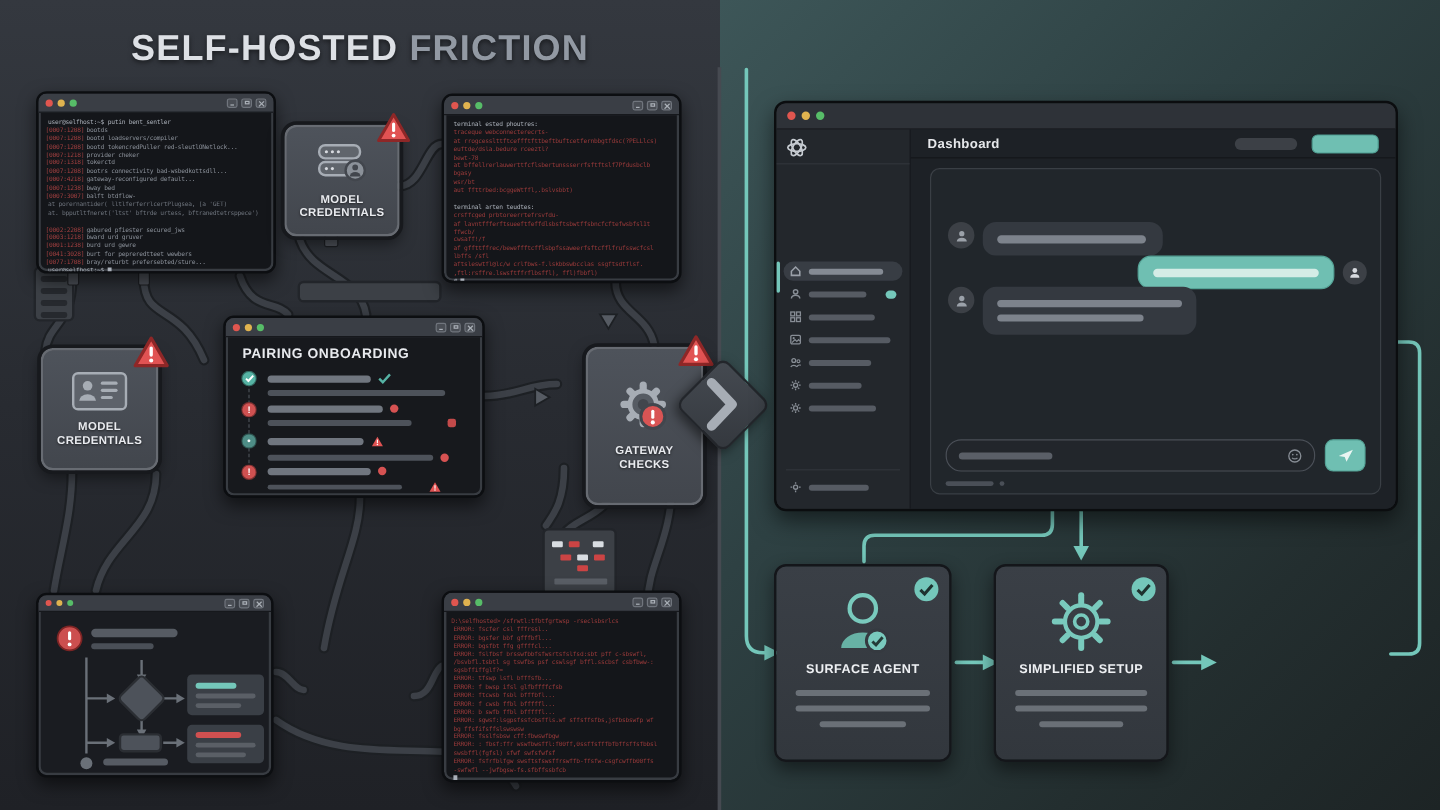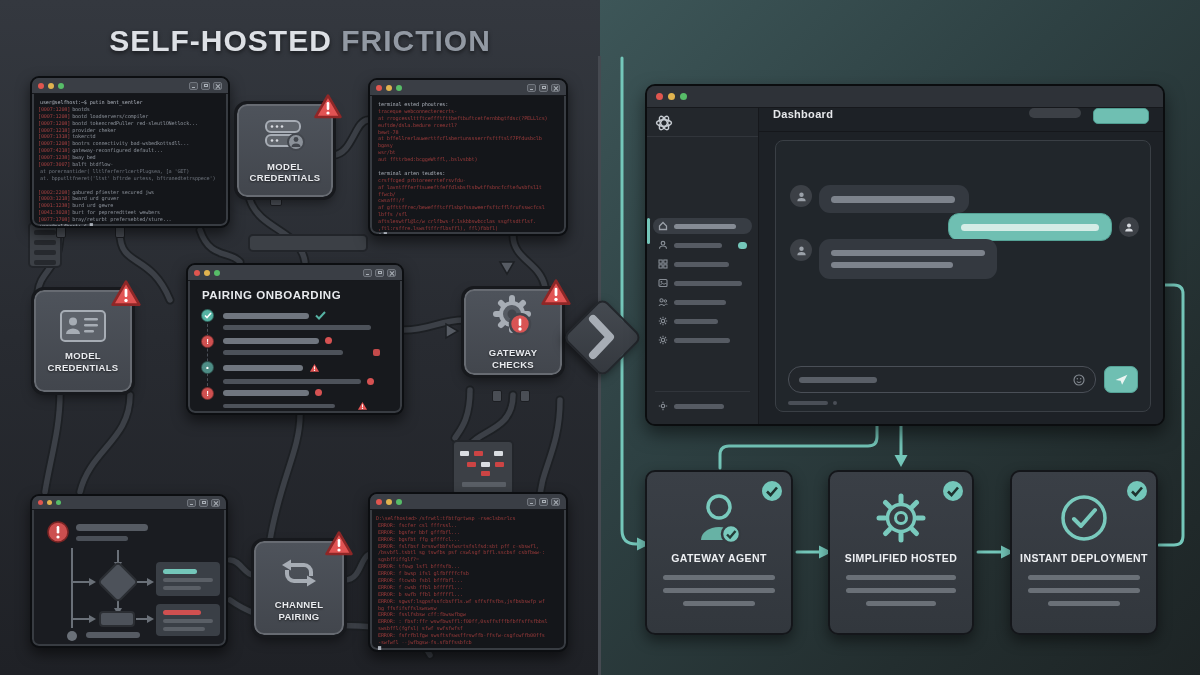--- a/index.html
+++ b/index.html
@@ -75,21 +75,21 @@
   #dashboard { position:absolute; left:645px; top:84px; width:520px; height:342px;
     background:#22262b; border:2px solid #0b0d0f; border-radius:10px;
     box-shadow:0 8px 18px rgba(0,0,0,.5); overflow:hidden; }
   #dash-titlebar { height:22px; background:#2e3238; border-bottom:1px solid #16181c;
     display:flex; align-items:center; padding:0 9px; gap:5px; }
   #dash-titlebar .dot { width:7px; height:7px; }
   #dash-sidebar { position:absolute; left:0; top:22px; width:112px; bottom:0;
     background:#23272c; border-right:1px solid #16181c; }
   #dash-main { position:absolute; left:112px; top:22px; right:0; bottom:0; background:#1d2126; }
   #dash-navrow { height:24px; border-bottom:1px solid #15171b; display:flex;
-    align-items:flex-start; padding:0 14px; }
+    align-items:center; padding:0 14px; }
   #dash-nav-title { font-size:11px; font-weight:700; color:#e6e8eb; letter-spacing:.3px; }
   #dash-nav-pill { margin-left:auto; width:52px; height:10px; border-radius:5px; background:#3c4046; }
   #dash-nav-btn { margin-left:12px; width:56px; height:16px; border-radius:5px;
     background:#6fbfb2; border:1px solid #4f9c90; }
   .sb-item { position:absolute; left:6px; right:6px; height:16px; display:flex;
     align-items:center; gap:6px; padding:0 5px; border-radius:8px; }
   .sb-item.active { background:#383d44; }
   .sb-accent { position:absolute; left:0; width:3px; height:26px; border-radius:2px;
     background:#74c7ba; top:110px; }
   .sb-bar { height:5px; border-radius:2.5px; background:#565b63; }
@@ -405,21 +405,21 @@
       <rect x="25" y="21" width="10" height="2.6" rx="1.3" fill="#a7adb5"></rect>
     </svg>
     <div class="fbox-label" style="width:84px">MODEL CREDENTIALS</div>
     <svg class="warn-tri" width="32" height="29" viewBox="0 0 30 27">
       <path d="M15,2.5 L27.5,24 H2.5 Z" fill="#e15353" stroke="#8e2727" stroke-width="2.5" stroke-linejoin="round"></path>
       <rect x="13.7" y="9" width="2.6" height="8" rx="1.3" fill="#fff"></rect>
         <circle cx="15" cy="20" r="1.6" fill="#fff"></circle>
     </svg>
   </div>
 
-  <div class="fbox" style="left:464px;top:289px;width:98px;height:86px">
+  <div class="fbox" style="left:488px;top:289px;width:98px;height:132px">
     <svg width="50" height="46" viewBox="0 0 50 46">
       <g stroke="#a7adb5" stroke-width="6" stroke-linecap="round">
         <line x1="24" y1="4" x2="24" y2="8"></line>
           <line x1="24" y1="32" x2="24" y2="36"></line>
         <line x1="8" y1="20" x2="12" y2="20"></line>
           <line x1="36" y1="20" x2="40" y2="20"></line>
         <line x1="13" y1="9" x2="16" y2="12"></line>
           <line x1="32" y1="28" x2="35" y2="31"></line>
         <line x1="35" y1="9" x2="32" y2="12"></line>
           <line x1="16" y1="28" x2="13" y2="31"></line>
@@ -431,36 +431,20 @@
         <circle cx="32" cy="35" r="1.7" fill="#fff"></circle>
     </svg>
     <div class="fbox-label" style="width:74px">GATEWAY CHECKS</div>
     <svg class="warn-tri" width="32" height="29" viewBox="0 0 30 27">
       <path d="M15,2.5 L27.5,24 H2.5 Z" fill="#e15353" stroke="#8e2727" stroke-width="2.5" stroke-linejoin="round"></path>
       <rect x="13.7" y="9" width="2.6" height="8" rx="1.3" fill="#fff"></rect>
         <circle cx="15" cy="20" r="1.6" fill="#fff"></circle>
     </svg>
   </div>
 
-  <div class="fbox" style="left:254px;top:541px;width:90px;height:94px">
-    <svg width="44" height="38" viewBox="0 0 44 38">
-      <g stroke="#a7adb5" stroke-width="4" fill="none" stroke-linejoin="round">
-        <path d="M13,11 H27 a7,7 0 0 1 7,7 v4"></path>
-        <path d="M31,27 H17 a7,7 0 0 1 -7,-7 v-4"></path>
-      </g>
-      <polygon points="14,5.5 5,11 14,16.5" fill="#a7adb5"></polygon>
-      <polygon points="30,21.5 39,27 30,32.5" fill="#a7adb5"></polygon>
-    </svg>
-    <div class="fbox-label" style="width:70px">CHANNEL PAIRING</div>
-    <svg class="warn-tri" width="30" height="27" viewBox="0 0 30 27">
-      <path d="M15,2.5 L27.5,24 H2.5 Z" fill="#e15353" stroke="#8e2727" stroke-width="2.5" stroke-linejoin="round"></path>
-      <rect x="13.7" y="9" width="2.6" height="8" rx="1.3" fill="#fff"></rect>
-        <circle cx="15" cy="20" r="1.6" fill="#fff"></circle>
-    </svg>
-  </div>
 
   <div class="win" style="left:30px;top:494px;width:198px;height:154px;background:#1a1c21">
     <div class="win-head" style="height:14px">
       <span class="dot r" style="width:5px;height:5px"></span>
       <span class="dot y" style="width:5px;height:5px"></span>
       <span class="dot g" style="width:5px;height:5px"></span>
       <span class="win-controls">
         <span class="wc min"></span>
         <span class="wc max"></span>
         <span class="wc cls"></span>
@@ -748,21 +732,21 @@
         </svg>
     </span>
     <span class="scard-icon">
       <svg width="58" height="56" viewBox="0 0 58 56">
         <circle cx="29" cy="17" r="11" fill="none" stroke="#79cabd" stroke-width="3.5"></circle>
         <path d="M11,50 a18,13 0 0 1 36,0 Z" fill="#67b2a5"></path>
         <circle cx="41" cy="44" r="9" fill="#79cabd" stroke="#353a40" stroke-width="2.5"></circle>
         <polyline points="37,44.5 40,47.5 45.5,41" fill="none" stroke="#233c37" stroke-width="2.4"></polyline>
       </svg>
     </span>
-    <span class="scard-label">GATEWAY AGENT</span>
+    <span class="scard-label">SURFACE AGENT</span>
     <span class="scard-bars">
       <span class="cbar" style="width:112px"></span>
         <span class="cbar" style="width:112px"></span>
         <span class="cbar" style="width:72px"></span>
     </span>
   </div>
 
   <div class="scard" style="left:828px;width:146px">
     <span class="scard-badge">
       <svg width="22" height="22" viewBox="0 0 22 22">
@@ -779,42 +763,22 @@
             <line x1="44" y1="28" x2="50" y2="28"></line>
           <line x1="12.5" y1="12.5" x2="16.5" y2="16.5"></line>
             <line x1="39.5" y1="39.5" x2="43.5" y2="43.5"></line>
           <line x1="43.5" y1="12.5" x2="39.5" y2="16.5"></line>
             <line x1="16.5" y1="39.5" x2="12.5" y2="43.5"></line>
         </g>
         <circle cx="28" cy="28" r="13.5" fill="none" stroke="#79cabd" stroke-width="3.5"></circle>
         <circle cx="28" cy="28" r="5.5" fill="none" stroke="#79cabd" stroke-width="3"></circle>
       </svg>
     </span>
-    <span class="scard-label">SIMPLIFIED HOSTED</span>
+    <span class="scard-label">SIMPLIFIED SETUP</span>
     <span class="scard-bars">
       <span class="cbar" style="width:110px"></span>
         <span class="cbar" style="width:110px"></span>
         <span class="cbar" style="width:70px"></span>
     </span>
   </div>
 
-  <div class="scard" style="left:1010px;width:148px">
-    <span class="scard-badge">
-      <svg width="22" height="22" viewBox="0 0 22 22">
-          <circle cx="11" cy="11" r="10" fill="#74c7ba"></circle>
-          <polyline points="6,11.5 9.5,15 16,7.5" fill="none" stroke="#1e332f" stroke-width="2.6"></polyline>
-        </svg>
-    </span>
-    <span class="scard-icon">
-      <svg width="56" height="56" viewBox="0 0 56 56">
-        <circle cx="28" cy="28" r="21" fill="none" stroke="#79cabd" stroke-width="3.5"></circle>
-        <polyline points="18,29 25,36 39,20" fill="none" stroke="#79cabd" stroke-width="4" stroke-linecap="round" stroke-linejoin="round"></polyline>
-      </svg>
-    </span>
-    <span class="scard-label">INSTANT DEPLOYMENT</span>
-    <span class="scard-bars">
-      <span class="cbar" style="width:112px"></span>
-        <span class="cbar" style="width:112px"></span>
-        <span class="cbar" style="width:72px"></span>
-    </span>
-  </div>
 
 </div>
 
 </body></html>

